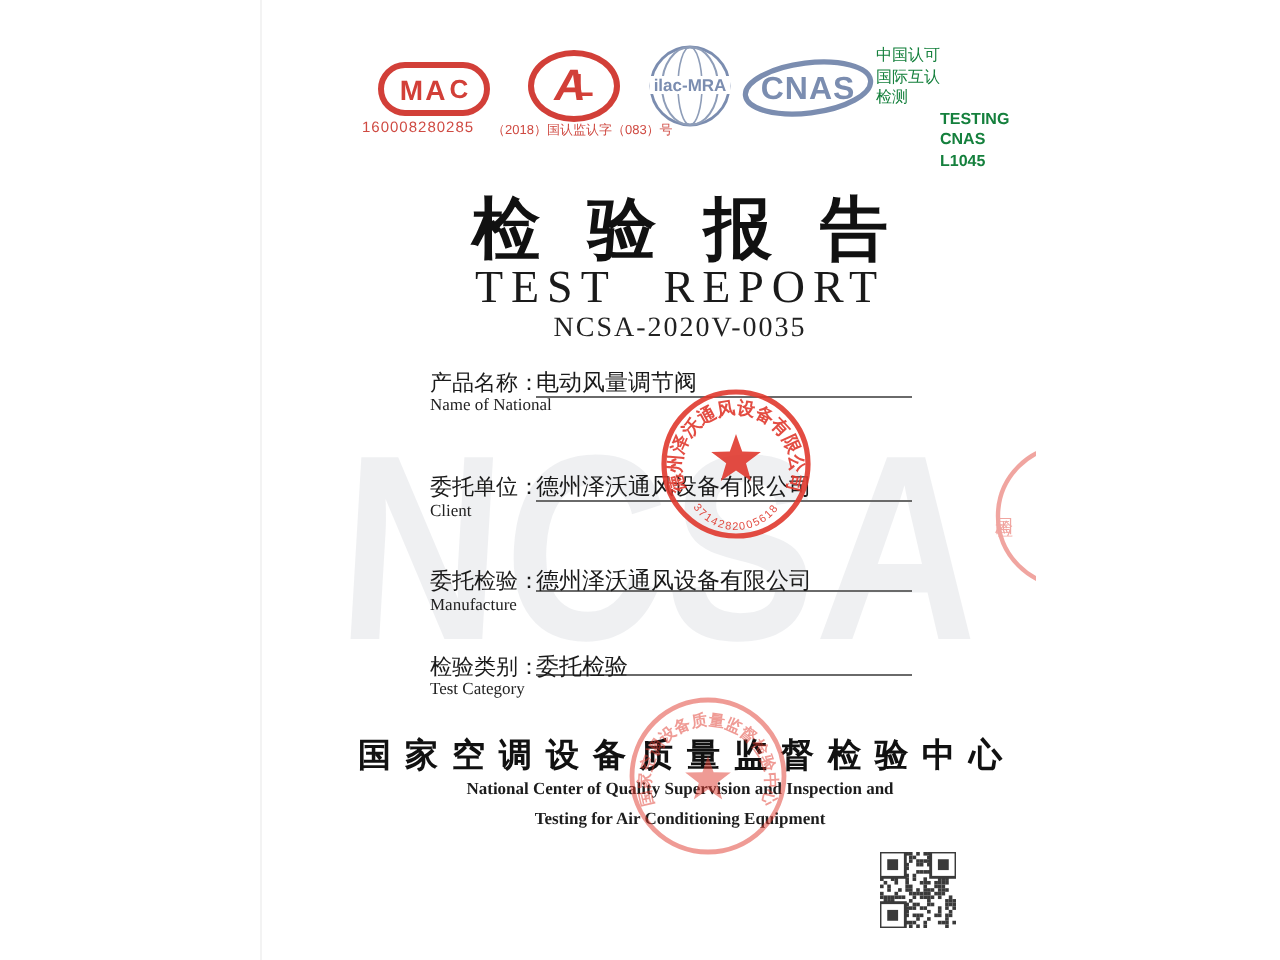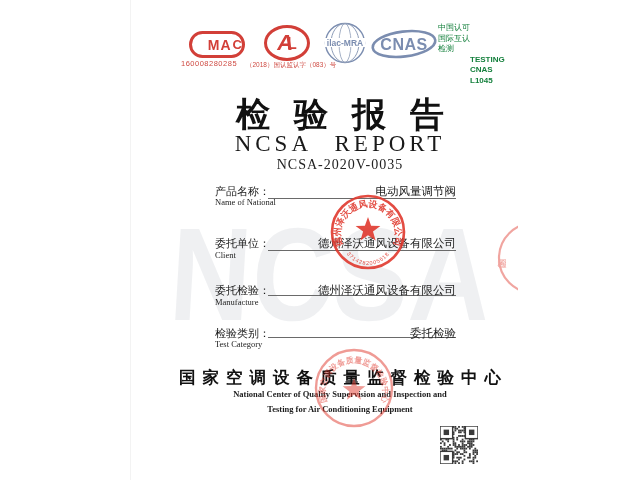--- a/index.html
+++ b/index.html
@@ -16,21 +16,21 @@
   .watermark {
     left:175px; top:198px; font-size:112px; font-weight:bold;
     letter-spacing:1px; color:rgba(120,130,145,0.12);
     transform:scaleY(1.18) skewX(-4deg); transform-origin:left top;
     z-index:0; white-space:nowrap;
   }
 
   
   .cma-logo { left:189px; top:31px; width:56px; height:27px;
     border:3.5px solid #d23f38; border-radius:14px;
-    display:flex; align-items:center; justify-content:flex-end; z-index:2;}
+    display:flex; align-items:center; justify-content:center; z-index:2;}
   .cma-ma { color:#d23f38; font-weight:bold; font-size:14px; letter-spacing:1px; line-height:1; }
   .cma-c  { color:#d23f38; font-weight:bold; font-size:13px; line-height:1; margin-left:1px; }
   .cma-number { left:181px; top:59px; width:72px; 
     color:#cf4a42; font-size:7.5px; letter-spacing:0.5px; }
 
   .cal-logo { left:264px; top:25px; width:46px; height:36px;
     border:3.5px solid #d23f38; border-radius:50%;
     display:flex; align-items:center; justify-content:center; z-index:2;}
   .cal-a { color:#d23f38; font-weight:bold; font-size:22px; line-height:1; font-style:italic;}
   .cal-l { color:#d23f38; font-weight:bold; font-size:16px; line-height:1; margin-left:-6px; margin-top:2px;}
@@ -52,21 +52,21 @@
     font-family:"Liberation Serif", serif; font-size:23px; color:#1a1a1a;
     letter-spacing:4px; word-spacing:14px; z-index:1;}
   .report-no { left:160px; top:157px; width:360px; text-align:center;
     font-family:"Liberation Serif", serif; font-size:14px; color:#222; letter-spacing:1px; z-index:1;}
 
   
   .f-label { left:215px; width:90px; font-size:11px; color:#1a1a1a; z-index:1; white-space:nowrap;}
   .f-sub   { left:215px; width:110px; font-family:"Liberation Serif", serif;
              font-size:8.5px; color:#222; z-index:1; white-space:nowrap;}
   .f-line  { left:268px; width:188px; height:1px; background:#6a6a6a; z-index:1;}
-  .f-value { left:268px; width:188px; text-align:right; font-size:11.5px;
+  .f-value { left:268px; width:188px; text-align:left; font-size:11.5px;
              color:#1a1a1a; z-index:1; white-space:nowrap;}
 
   
   .center-cn { left:150px; top:367px; width:380px; text-align:center;
     font-size:16.5px; font-weight:bold; color:#111; letter-spacing:7px; text-indent:7px;
     white-space:nowrap; z-index:1;}
   .center-en { left:120px; width:440px; text-align:center;
     font-family:"Liberation Serif", serif; font-weight:bold; font-size:8.5px;
     color:#1c1c1c; z-index:1; white-space:nowrap;}
 
@@ -114,21 +114,21 @@
 
 <div class="abs accred">
   <div>中国认可</div>
   <div>国际互认</div>
   <div>检测</div>
   <div class="b">TESTING</div>
   <div class="b">CNAS L1045</div>
 </div>
 
 <div class="abs title-cn">检验报告</div>
-<div class="abs title-en">NCSA REPORT</div>
+<div class="abs title-en">TEST REPORT</div>
 <div class="abs report-no">NCSA-2020V-0035</div>
 
 <div class="abs f-label" style="top:184px">产品名称：</div>
 <div class="abs f-sub" style="top:197px">Name of National</div>
 <div class="abs f-line" style="top:198px"></div>
 <div class="abs f-value" style="top:184px">电动风量调节阀</div>
 
 <div class="abs f-label" style="top:236px">委托单位：</div>
 <div class="abs f-sub" style="top:250px">Client</div>
 <div class="abs f-line" style="top:250px"></div>

